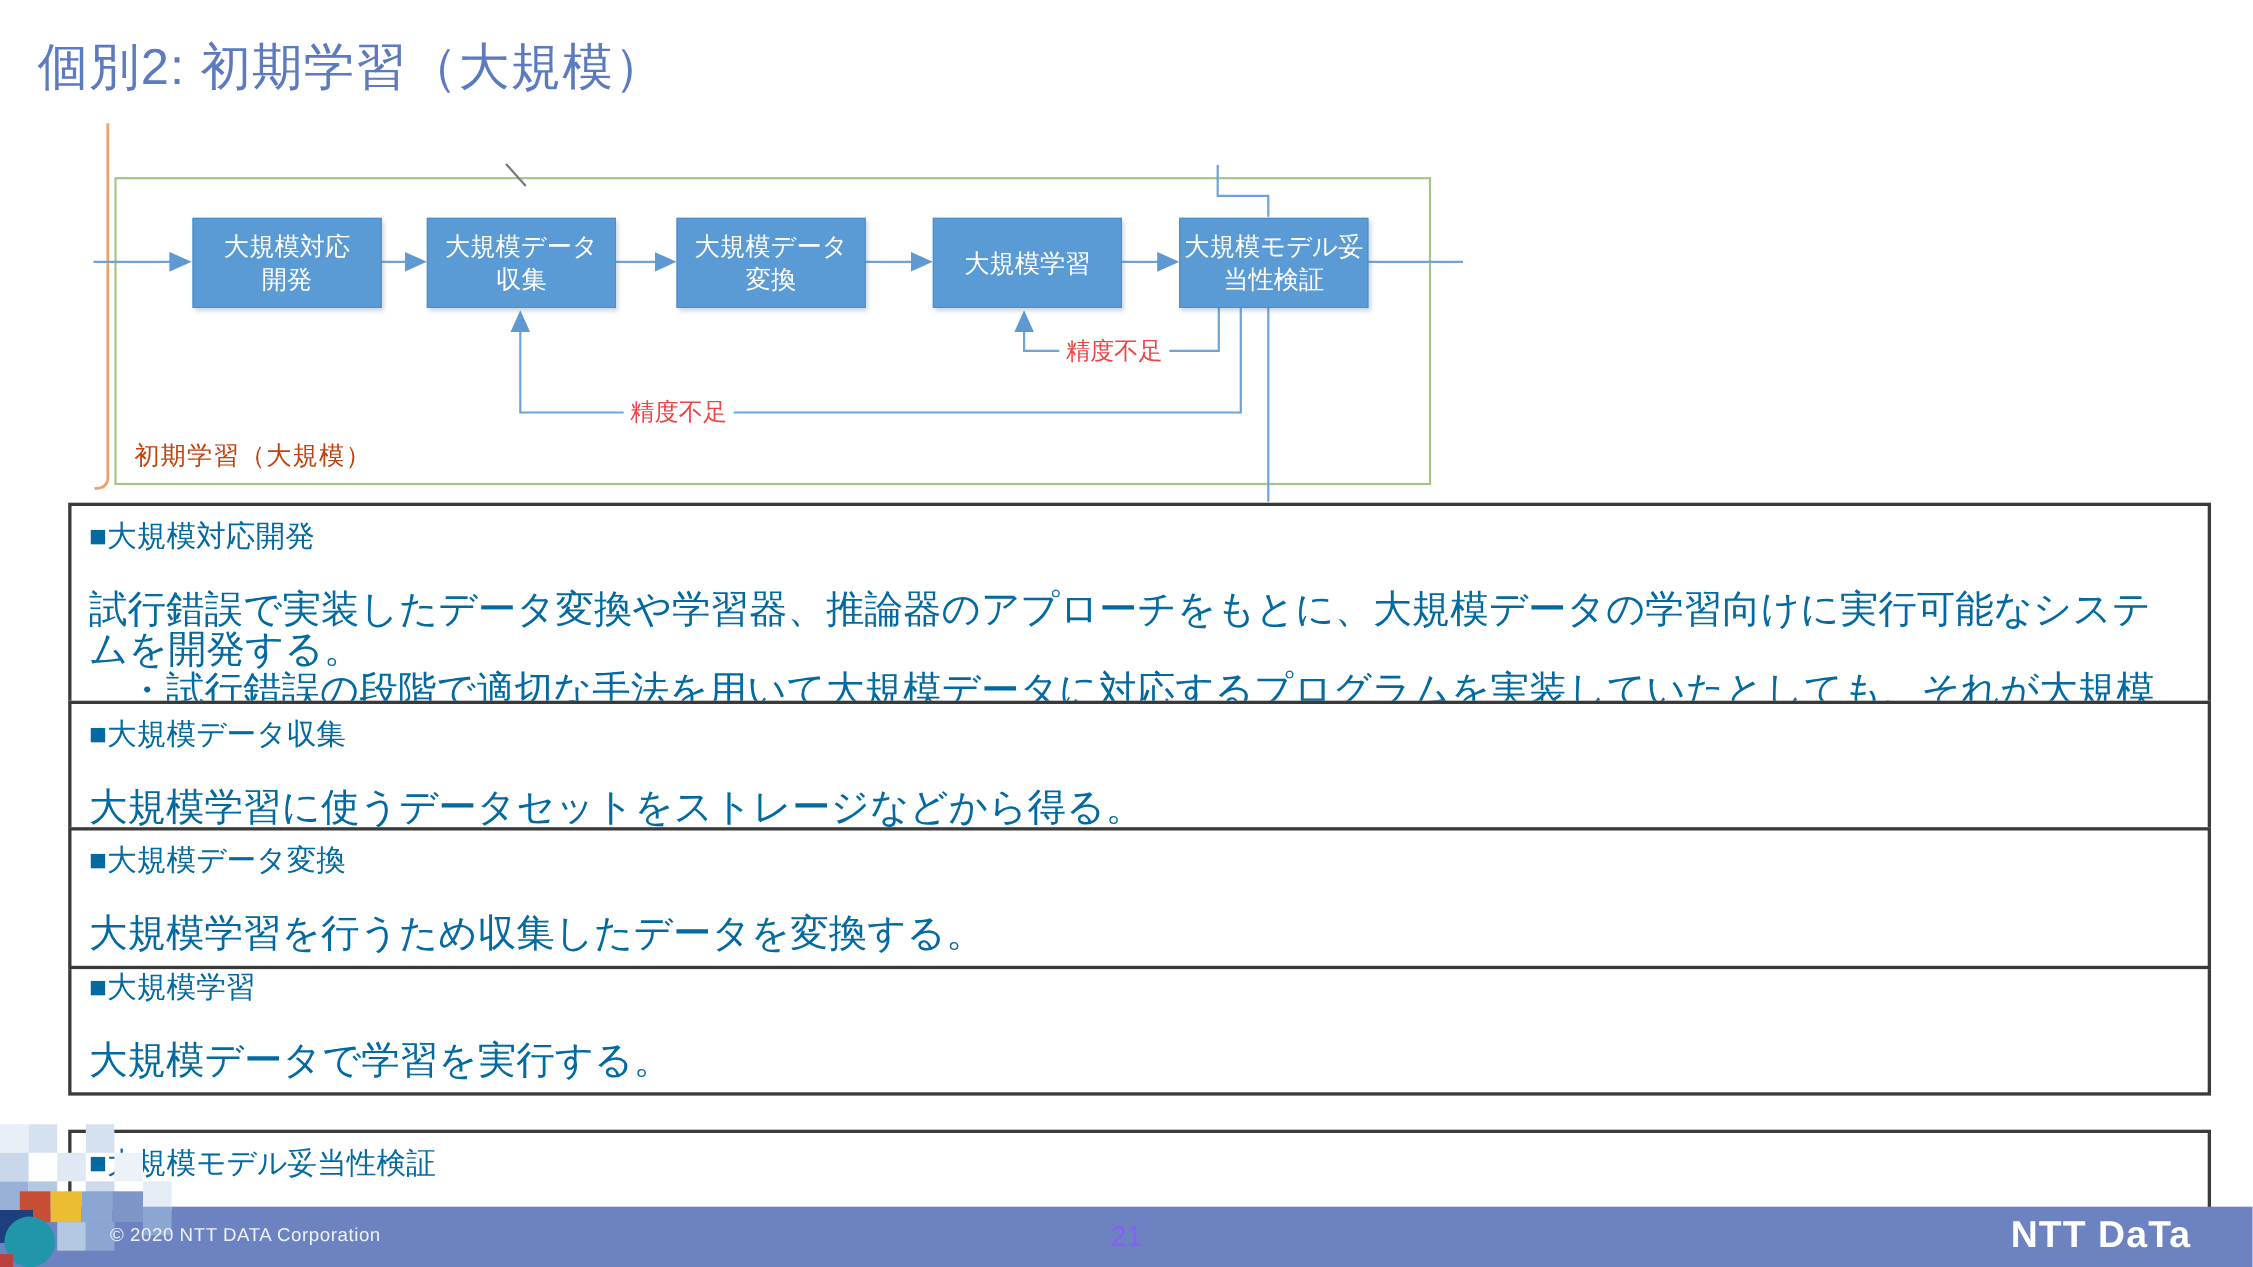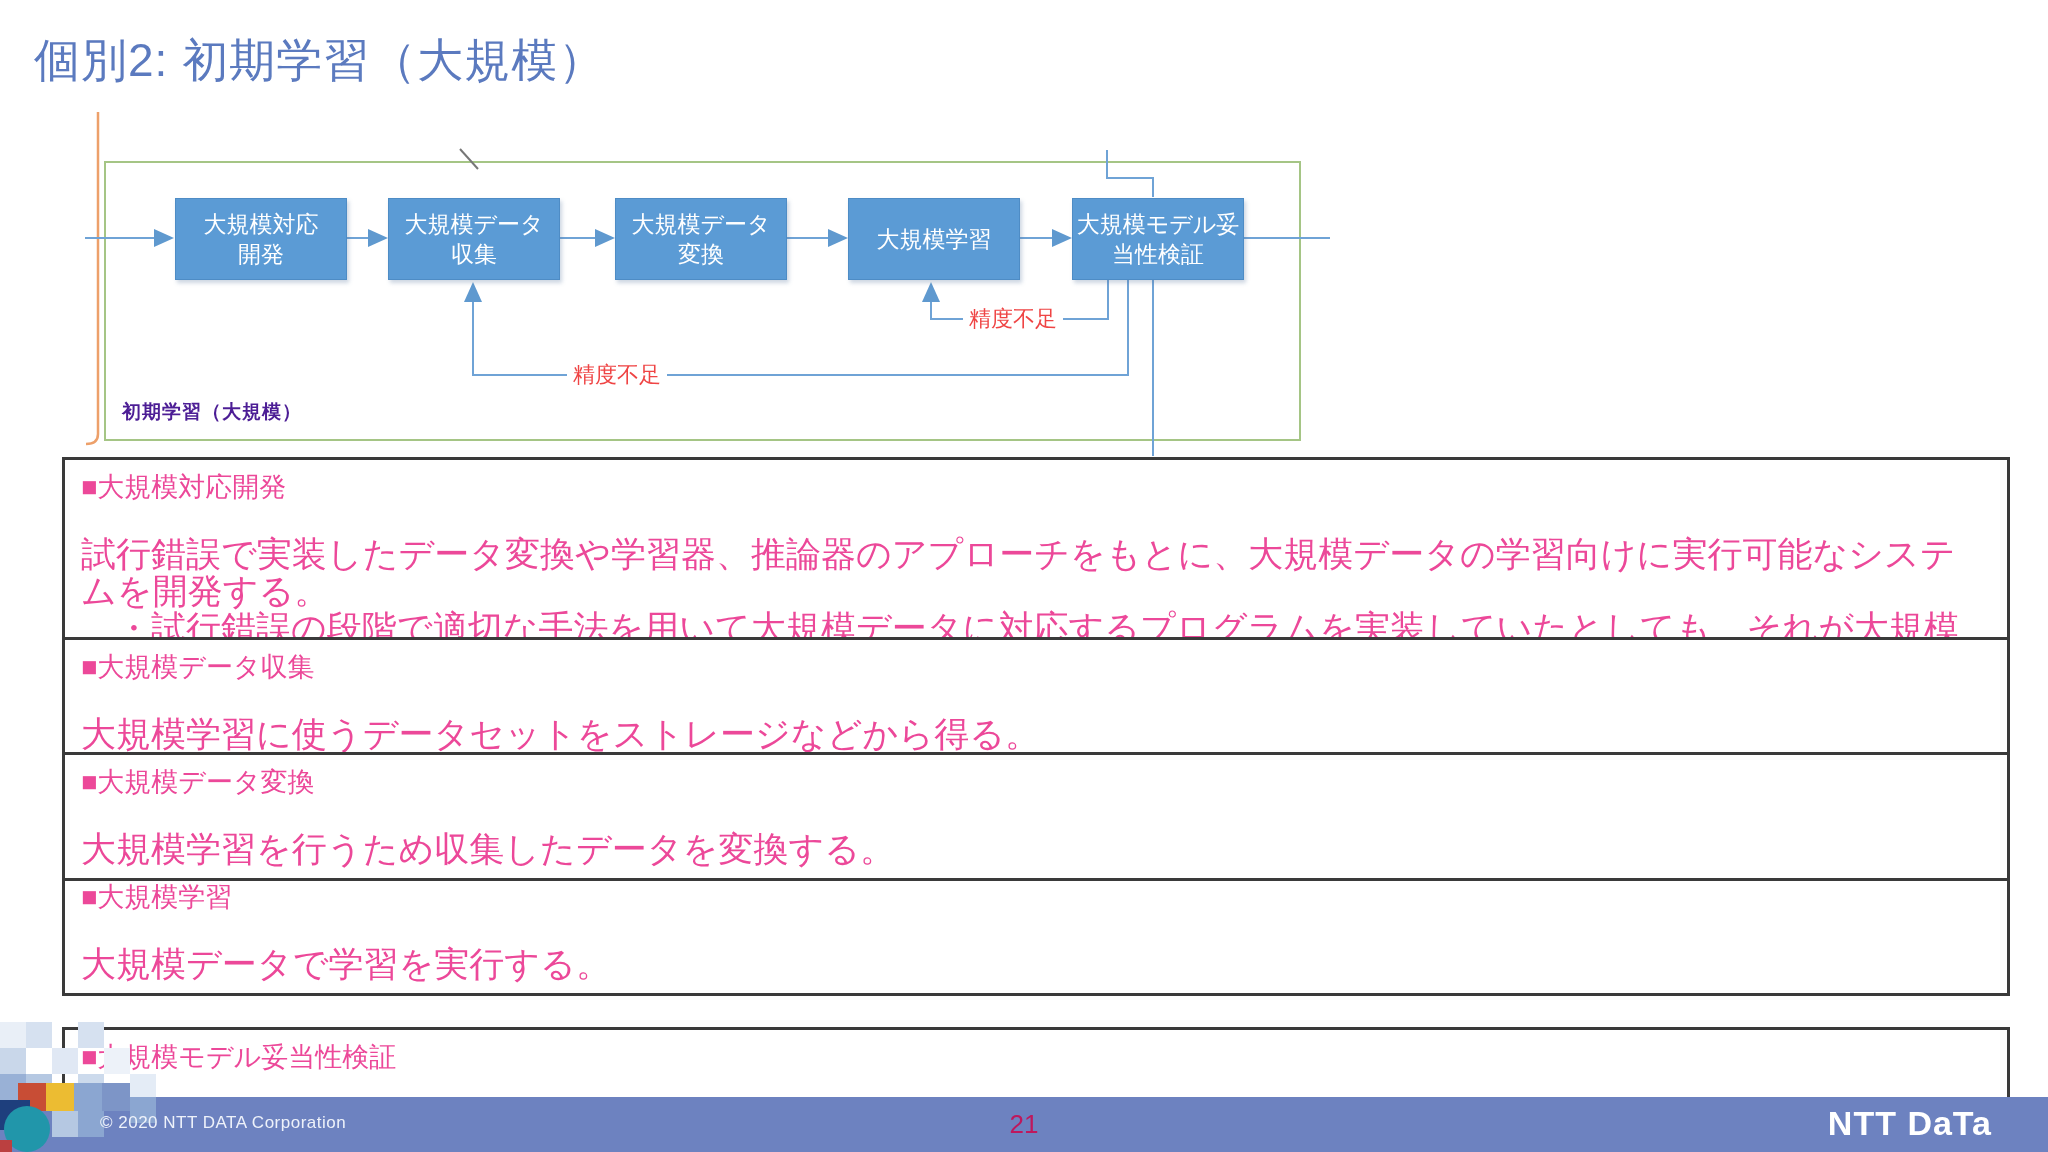--- a/index.html
+++ b/index.html
@@ -21,42 +21,42 @@
     color:#ffffff;font-size:23px;line-height:30px;white-space:pre-line;
   }
   .node1{left:175px;} .node2{left:388px;} .node3{left:615px;} .node4{left:848px;} .node5{left:1072px;}
   .fb-label{
     position:absolute;color:#ef4444;font-size:22px;line-height:26px;
     background:#ffffff;padding:1px 6px;white-space:nowrap;
   }
   .fb1{left:963px;top:305px;}
   .fb2{left:567px;top:361px;}
   .group-label{
-    position:absolute;left:122px;top:399px;color:#4c1d95;font-size:19px;font-weight:700;
+    position:absolute;left:122px;top:399px;color:#c2410c;font-size:23px;font-weight:400;
     letter-spacing:1px;white-space:nowrap;
   }
   
   .sec{
     position:absolute;left:62px;right:38px;
     background:#ffffff;border:3px solid #3a3a3a;
-    padding:9px 16px 11px 16px;color:#ec4899;
+    padding:9px 16px 11px 16px;color:#0369a1;
   }
   .secA{top:457px;} .secB{top:637px;} .secC{top:752px;} .secD{top:867px;} .secE{top:1027px;}
   .sec-heading{font-size:27px;line-height:37px;}
   .sec-body{font-size:35px;line-height:37px;white-space:pre-wrap;margin-top:29px;}
   
   .footer-bar{
     position:absolute;left:0;right:0;top:1097px;height:55px;background:#6d82c0;
   }
   .copyright{
     position:absolute;left:100px;top:1113px;color:#eef2fa;font-size:17px;letter-spacing:0.5px;
   }
   .page-number{
     position:absolute;left:0;right:0;top:1109px;text-align:center;
-    color:#be185d;font-size:26px;
+    color:#8b5cf6;font-size:26px;
   }
   .logo{
     position:absolute;right:56px;top:1104px;color:#ffffff;
     font-size:34px;font-weight:800;letter-spacing:1px;white-space:nowrap;
   }
   .mosaic div{position:absolute;}
   .sq{position:absolute;}
 </style>
 </head>
 <body>

